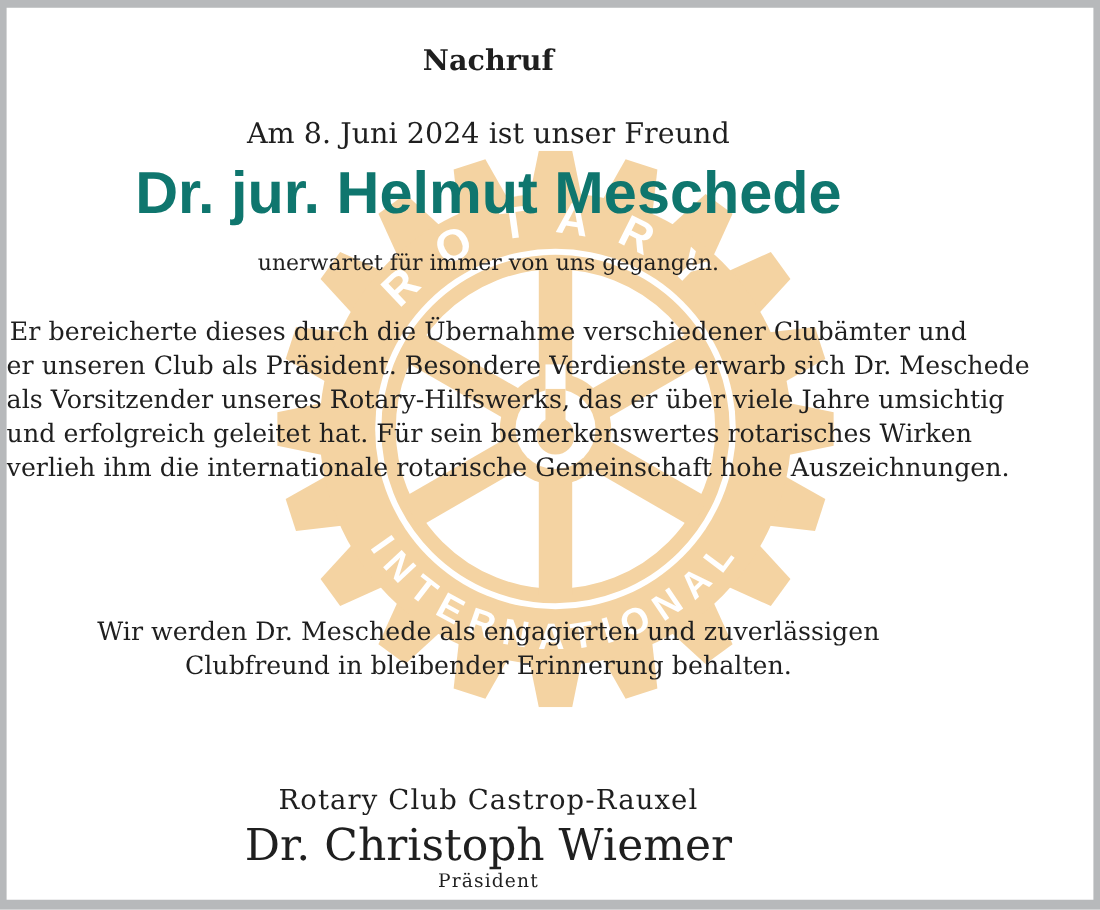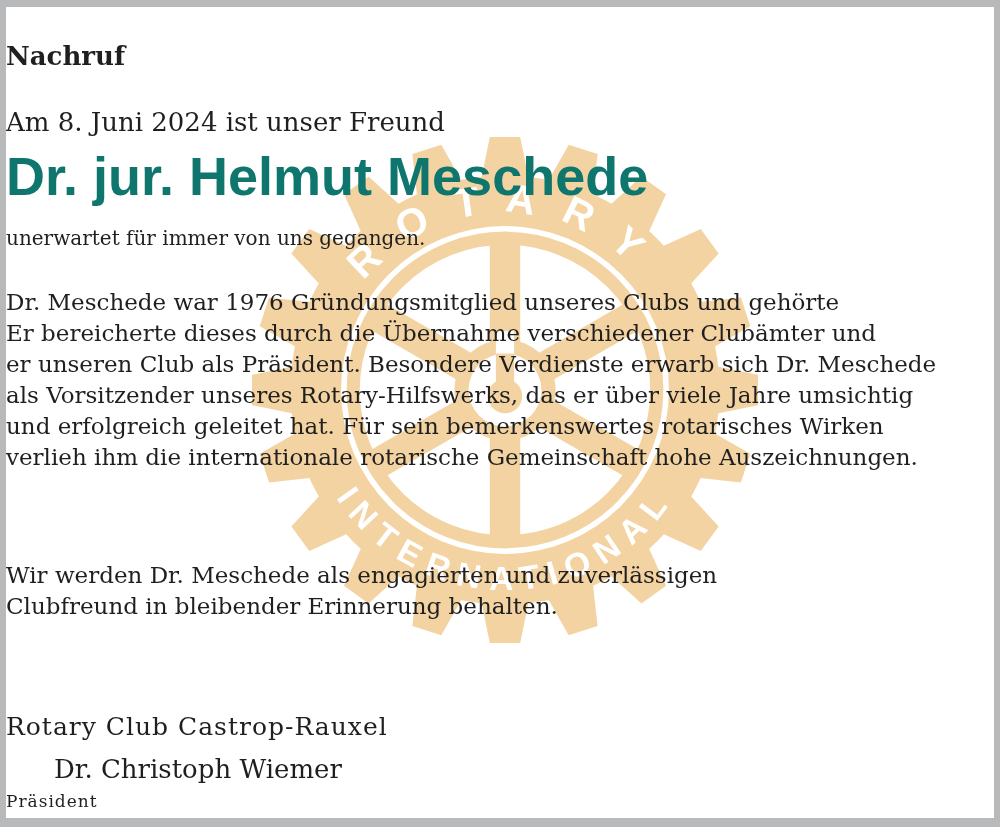--- a/index.html
+++ b/index.html
@@ -17,34 +17,35 @@
     border-color: #b7b9bb;
     border-width: 7px 6px 9px 6px;
     overflow: hidden;
     font-family: "DejaVu Serif", serif;
     color: #1f1f1f;
   }
   .abs {
     position: absolute;
     left: 0;
     width: 876px;
+    text-align: center;
     white-space: nowrap;
     z-index: 2;
   }
   .title       { top: 32px;  font-size: 26px; line-height: 34px; font-weight: bold; }
   .date-line   { top: 98px;  font-size: 26px; line-height: 34px; }
   .deceased    { top: 136px; font-size: 54px; line-height: 66px; font-weight: bold;
                  font-family: "Liberation Sans", sans-serif; color: #0f766e;
                  letter-spacing: 0px; }
   .subtitle    { top: 214px; font-size: 20px; line-height: 34px; }
   .para1       { top: 280px; font-size: 23px; line-height: 31px; }
   .para2       { top: 553px; font-size: 23px; line-height: 31px; }
   .closing     { top: 656px; font-size: 25px; line-height: 32px; letter-spacing: 1px; }
   .club        { top: 704px; font-size: 25px; line-height: 32px; letter-spacing: 1px; }
-  .signatory   { top: 742px; font-size: 26px; line-height: 40px; margin-left: 48px; }
+  .signatory   { top: 742px; font-size: 40px; line-height: 40px; }
   .role        { top: 783px; font-size: 17px; line-height: 22px; letter-spacing: 1px; }
 
   .watermark {
     position: absolute;
     left: 246px;
     top: 130px;
     width: 506px;
     height: 506px;
     z-index: 1;
   }
@@ -117,21 +118,20 @@
 
   <div class="abs title">Nachruf</div>
 
   <div class="abs date-line">Am 8. Juni 2024 ist unser Freund</div>
 
   <div class="abs deceased">Dr. jur. Helmut Meschede</div>
 
   <div class="abs subtitle">unerwartet für immer von uns gegangen.</div>
 
   <div class="abs para1">
-    <div>Dr. Meschede war 1976 Gründungsmitglied unseres Clubs und gehörte</div>
     <div>Er bereicherte dieses durch die Übernahme verschiedener Clubämter und</div>
     <div>er unseren Club als Präsident. Besondere Verdienste erwarb sich Dr. Meschede</div>
     <div>als Vorsitzender unseres Rotary-Hilfswerks, das er über viele Jahre umsichtig</div>
     <div>und erfolgreich geleitet hat. Für sein bemerkenswertes rotarisches Wirken</div>
     <div>verlieh ihm die internationale rotarische Gemeinschaft hohe Auszeichnungen.</div>
   </div>
 
   <div class="abs para2">
     <div>Wir werden Dr. Meschede als engagierten und zuverlässigen</div>
     <div>Clubfreund in bleibender Erinnerung behalten.</div>

